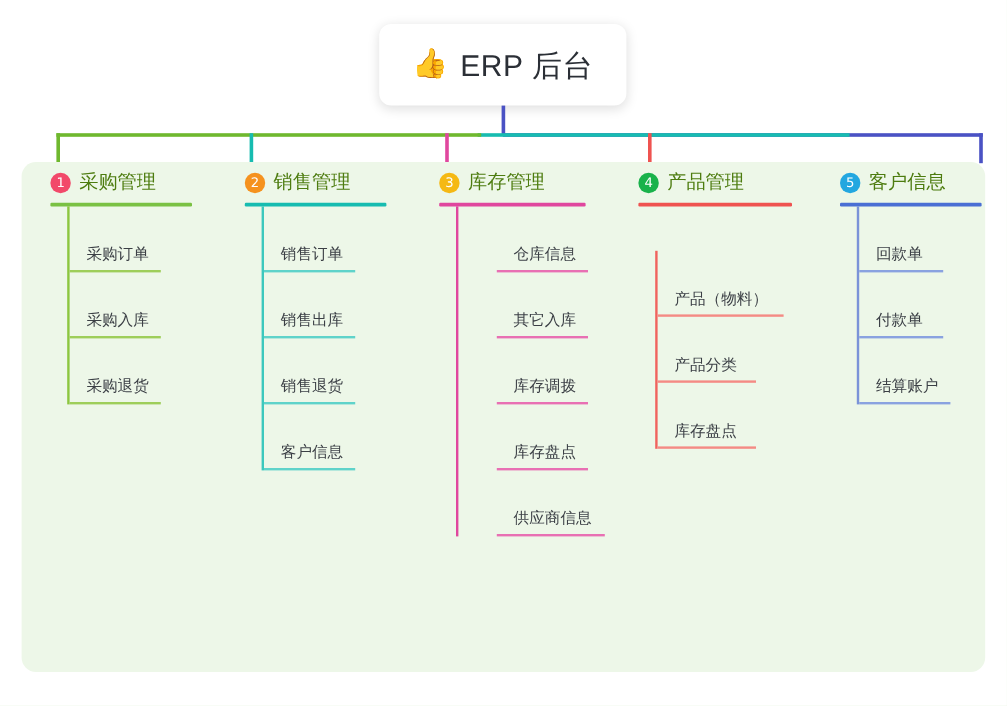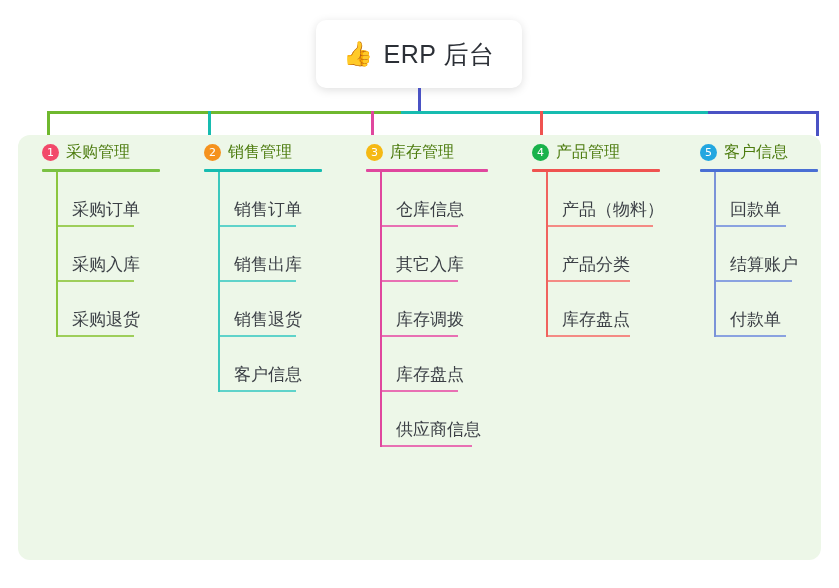--- a/index.html
+++ b/index.html
@@ -102,37 +102,37 @@
     border-left:2px solid #cfcfcf; 
   }
   .item{
     position:relative;
     height:55px;
     display:flex;
     align-items:flex-end;
     box-sizing:border-box;
   }
   .item-label{
-    font-size:17px;
+    font-size:13px;
     color:#3b3f45;
     padding-left:14px;
     padding-bottom:6px;
     white-space:nowrap;
   }
   .item-rule{
     position:absolute;
     left:0; bottom:0;
     height:2px;
   }
 
   
   .c1 .items{border-left-color:#8cc63f;}
   .c2 .items{border-left-color:#3cc8bd;}
-  .c3 .items{border-left-color:#e0479e;}
-  .c4 .items{border-left-color:#f0635e;}
+  .c3 .items{border-left-color:#e0479e;padding-left:32px;}
+  .c4 .items{border-left-color:#f0635e;margin-top:37px;}
   .c5 .items{border-left-color:#7b93d8;}
 
   .c1 .item-rule{background:#9ece5a;}
   .c2 .item-rule{background:#5fd3ca;}
   .c3 .item-rule{background:#e870b3;}
   .c4 .item-rule{background:#f48a84;}
   .c5 .item-rule{background:#8aa2e0;}
 </style>
 </head>
 <body>
@@ -256,23 +256,23 @@
           <span class="badge" style="background: rgb(35, 167, 224);">5</span>
           <span class="col-title">客户信息</span>
         </div>
         <div class="col-rule" style="background: rgb(74, 111, 212); width: 118px; margin-left: 12px;"></div>
         <div class="items" style="border-left-color: rgb(123, 147, 216);">
           <div class="item">
             <span class="item-label">回款单</span>
             <div class="item-rule" style="background: rgb(138, 162, 224); width: 70px;"></div>
           </div>
           <div class="item">
+            <span class="item-label">付款单</span>
+            <div class="item-rule" style="background: rgb(138, 162, 224); width: 70px;"></div>
+          </div>
+          <div class="item">
             <span class="item-label">结算账户</span>
             <div class="item-rule" style="background: rgb(138, 162, 224); width: 76px;"></div>
           </div>
-          <div class="item">
-            <span class="item-label">付款单</span>
-            <div class="item-rule" style="background: rgb(138, 162, 224); width: 70px;"></div>
-          </div>
         </div>
       </div>
     </div>
 </div>
 
 </body></html>

